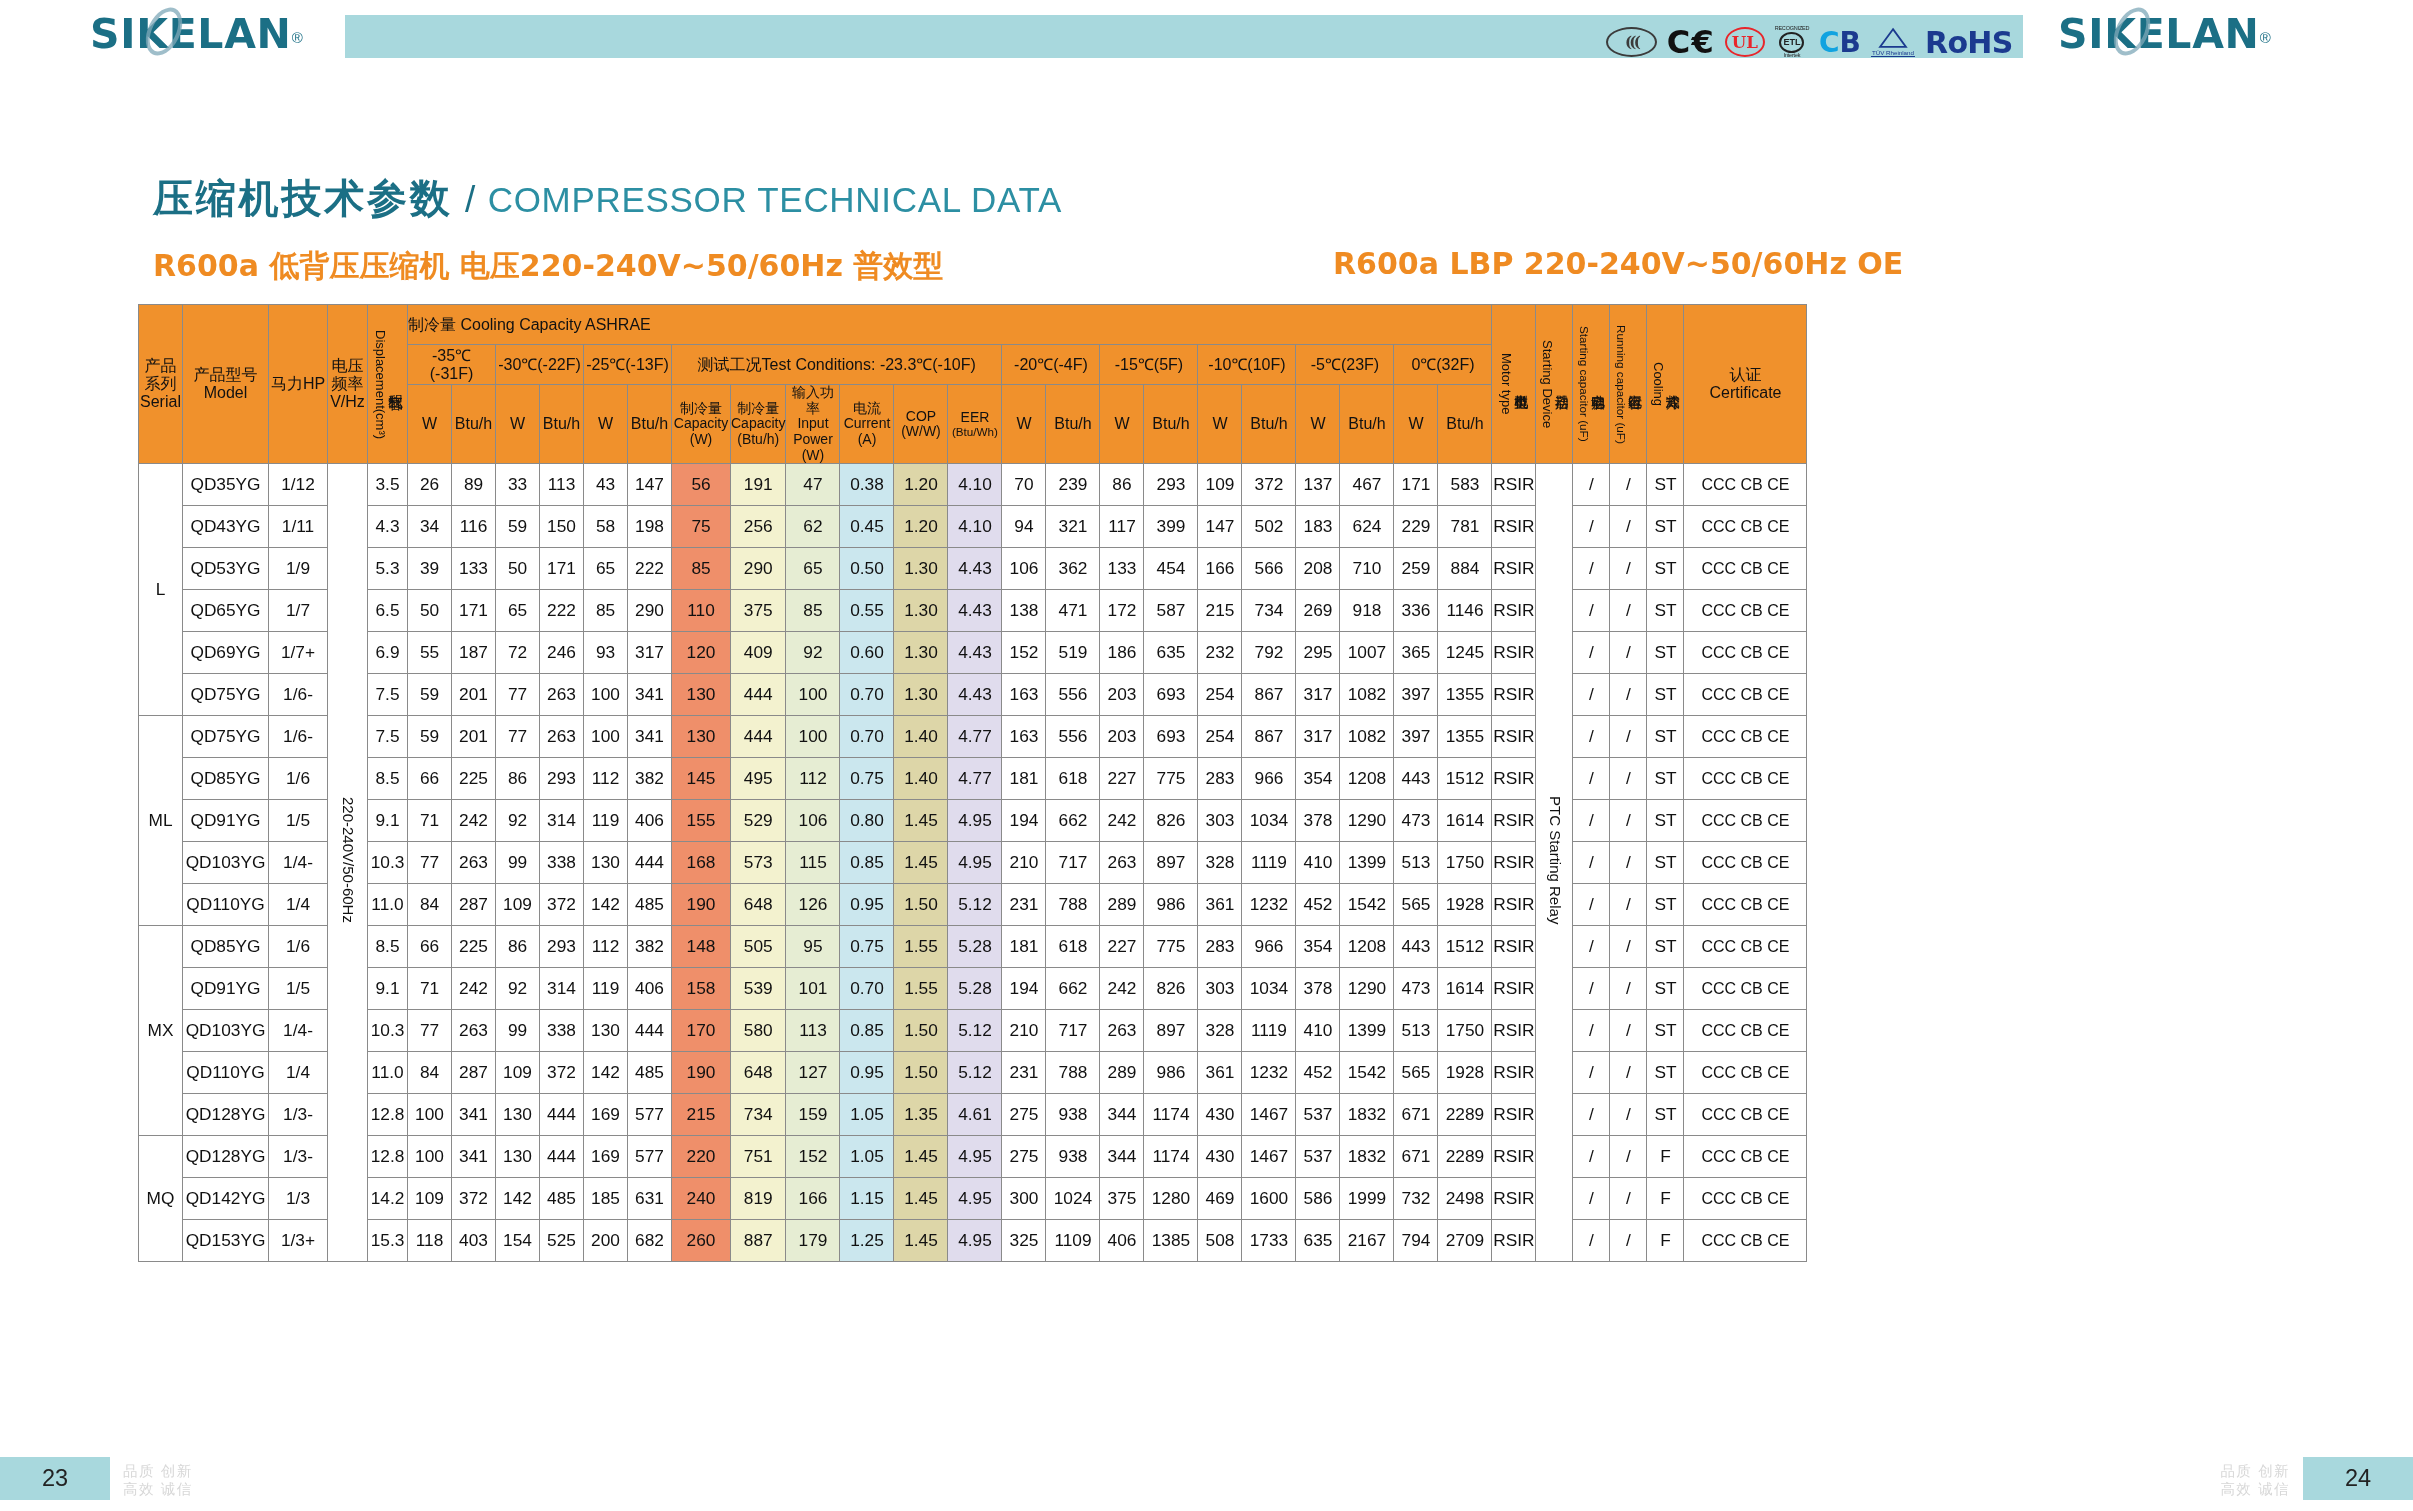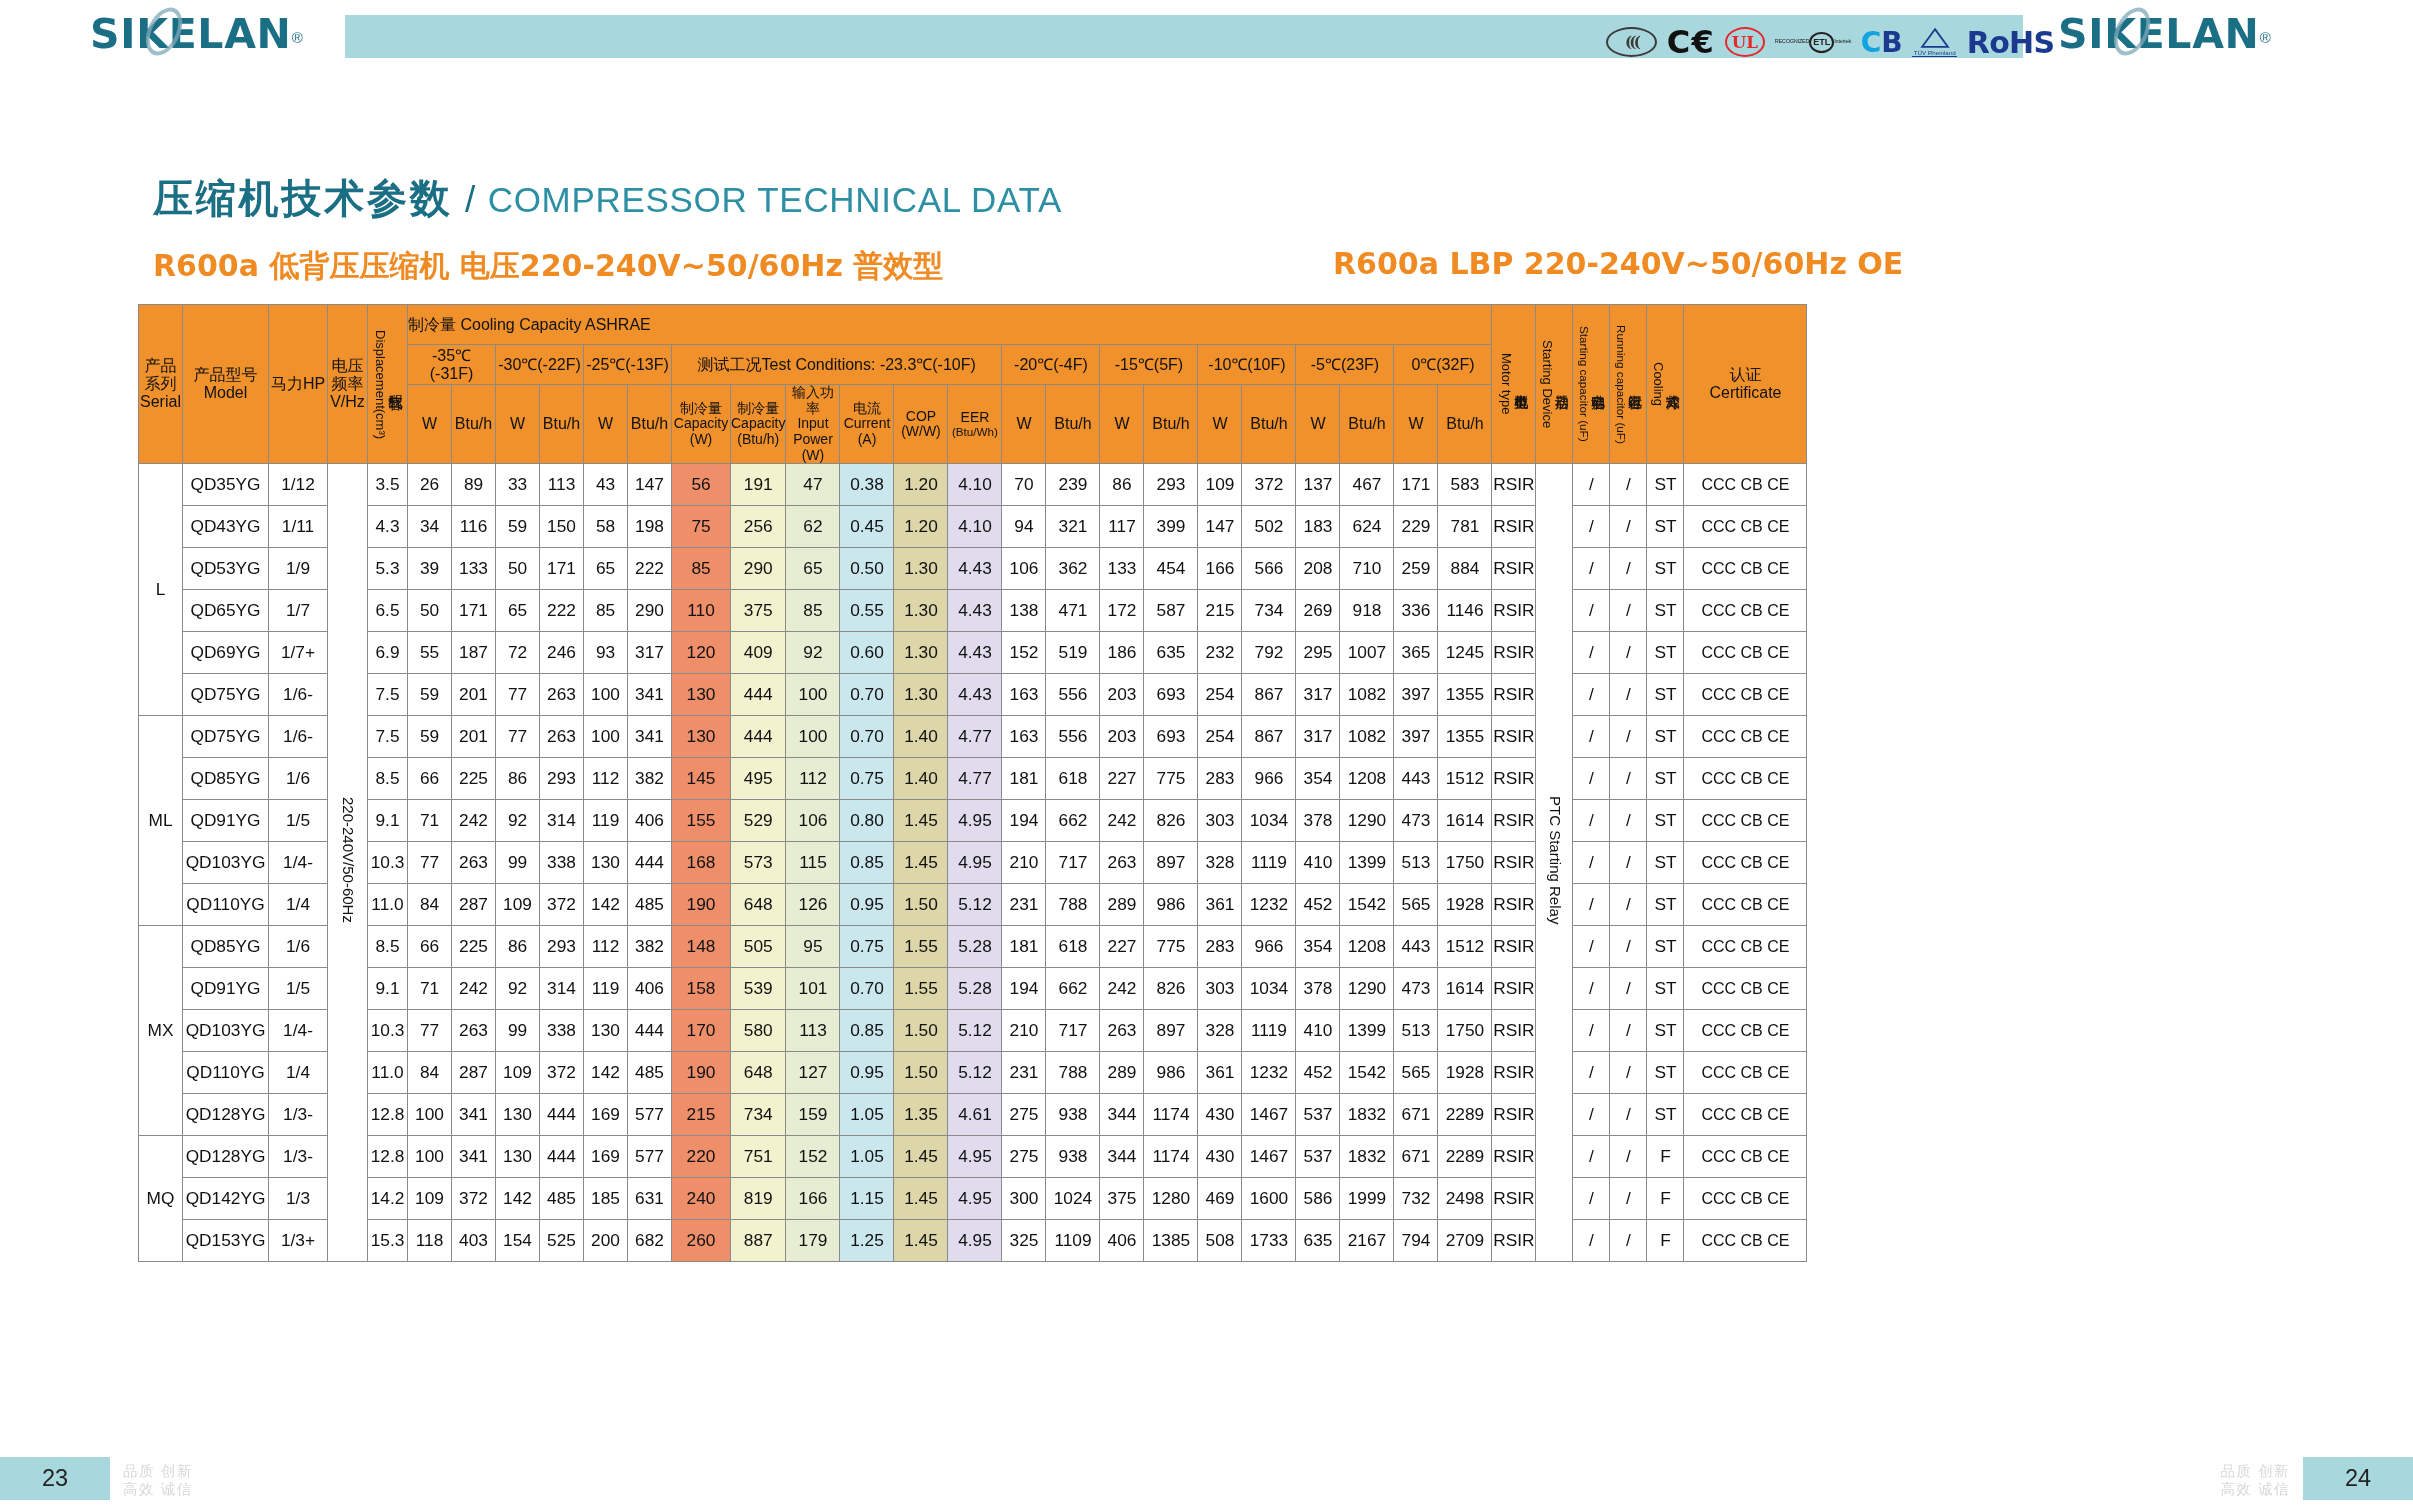--- a/index.html
+++ b/index.html
@@ -50,21 +50,21 @@
     font-size:15px;font-weight:bold;color:#3b3b3b;letter-spacing:-2.8px;
     font-family:"DejaVu Serif", serif;
   }
   .cert-ce { font-size:32px;font-weight:bold;color:#111;letter-spacing:1.4px;font-family:"DejaVu Sans", sans-serif; }
   .cert-ul {
     width:40px;height:30px;border:2.8px solid #e8262b;border-radius:50%;
     display:flex;align-items:center;justify-content:center;
     color:#e8262b;font-weight:bold;font-size:16.6px;font-family:"DejaVu Serif", serif;
   }
   .cert-etl {
-    display:flex;flex-direction:row;align-items:center;line-height:1;color:#222;
+    display:flex;flex-direction:column;align-items:center;line-height:1;color:#222;
   }
   .cert-etl .tiny { font-size:5.5px; letter-spacing:-0.2px; }
   .cert-etl .ring {
     width:25px;height:21px;border:2.1px solid #222;border-radius:50%;
     display:flex;align-items:center;justify-content:center;font-size:9px;font-weight:bold;
   }
   .cert-cb {
     font-size:28px;font-weight:bold;font-family:"DejaVu Sans", sans-serif;
   }
   .cert-cb .c { color:#12a3e0; }

